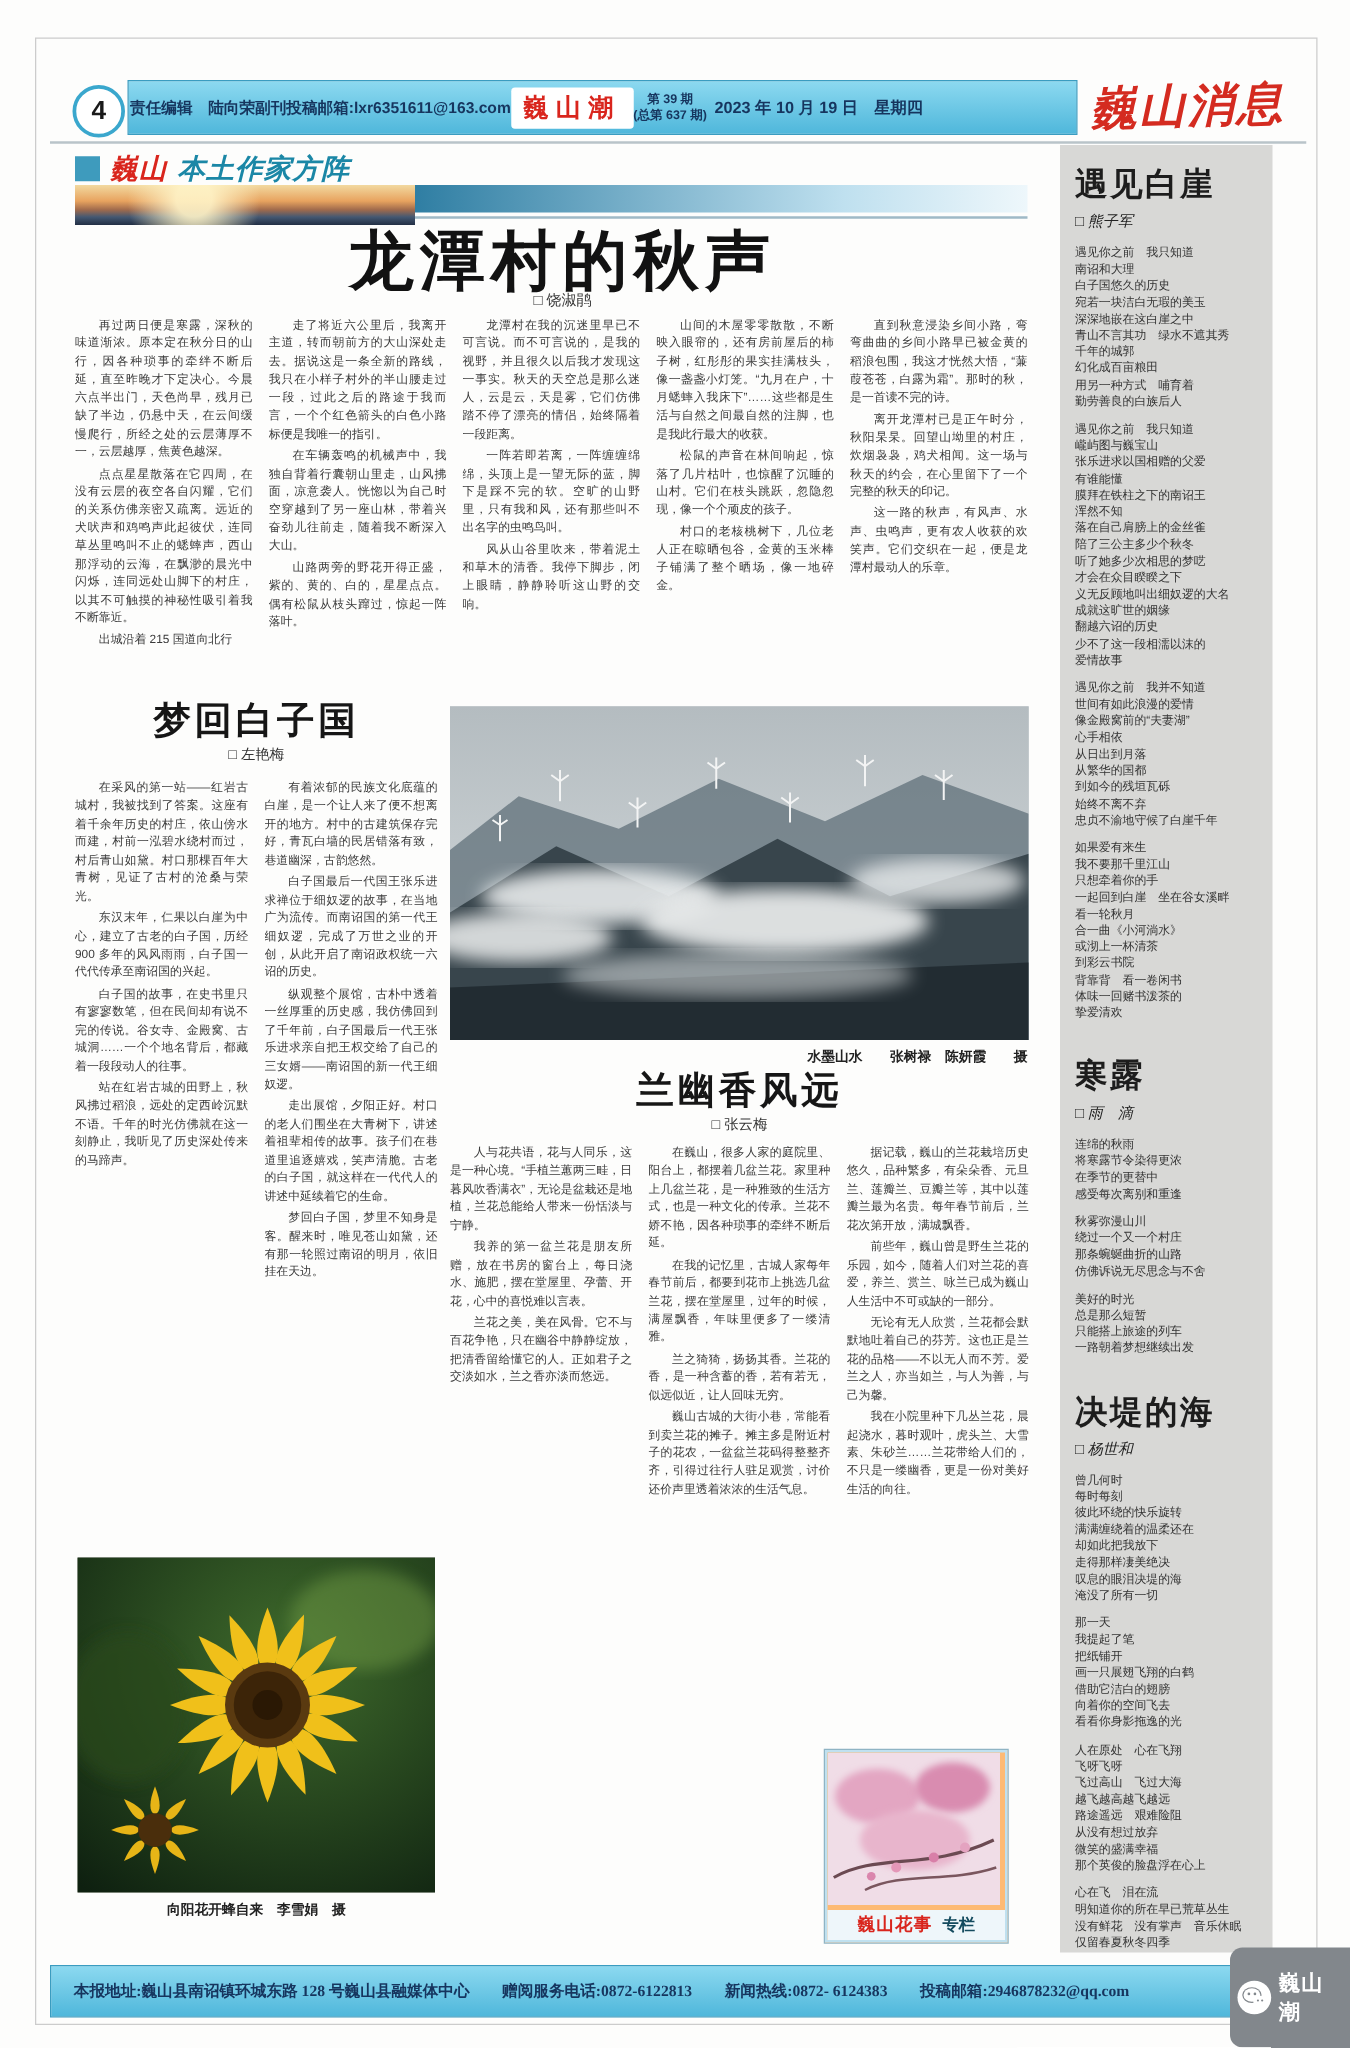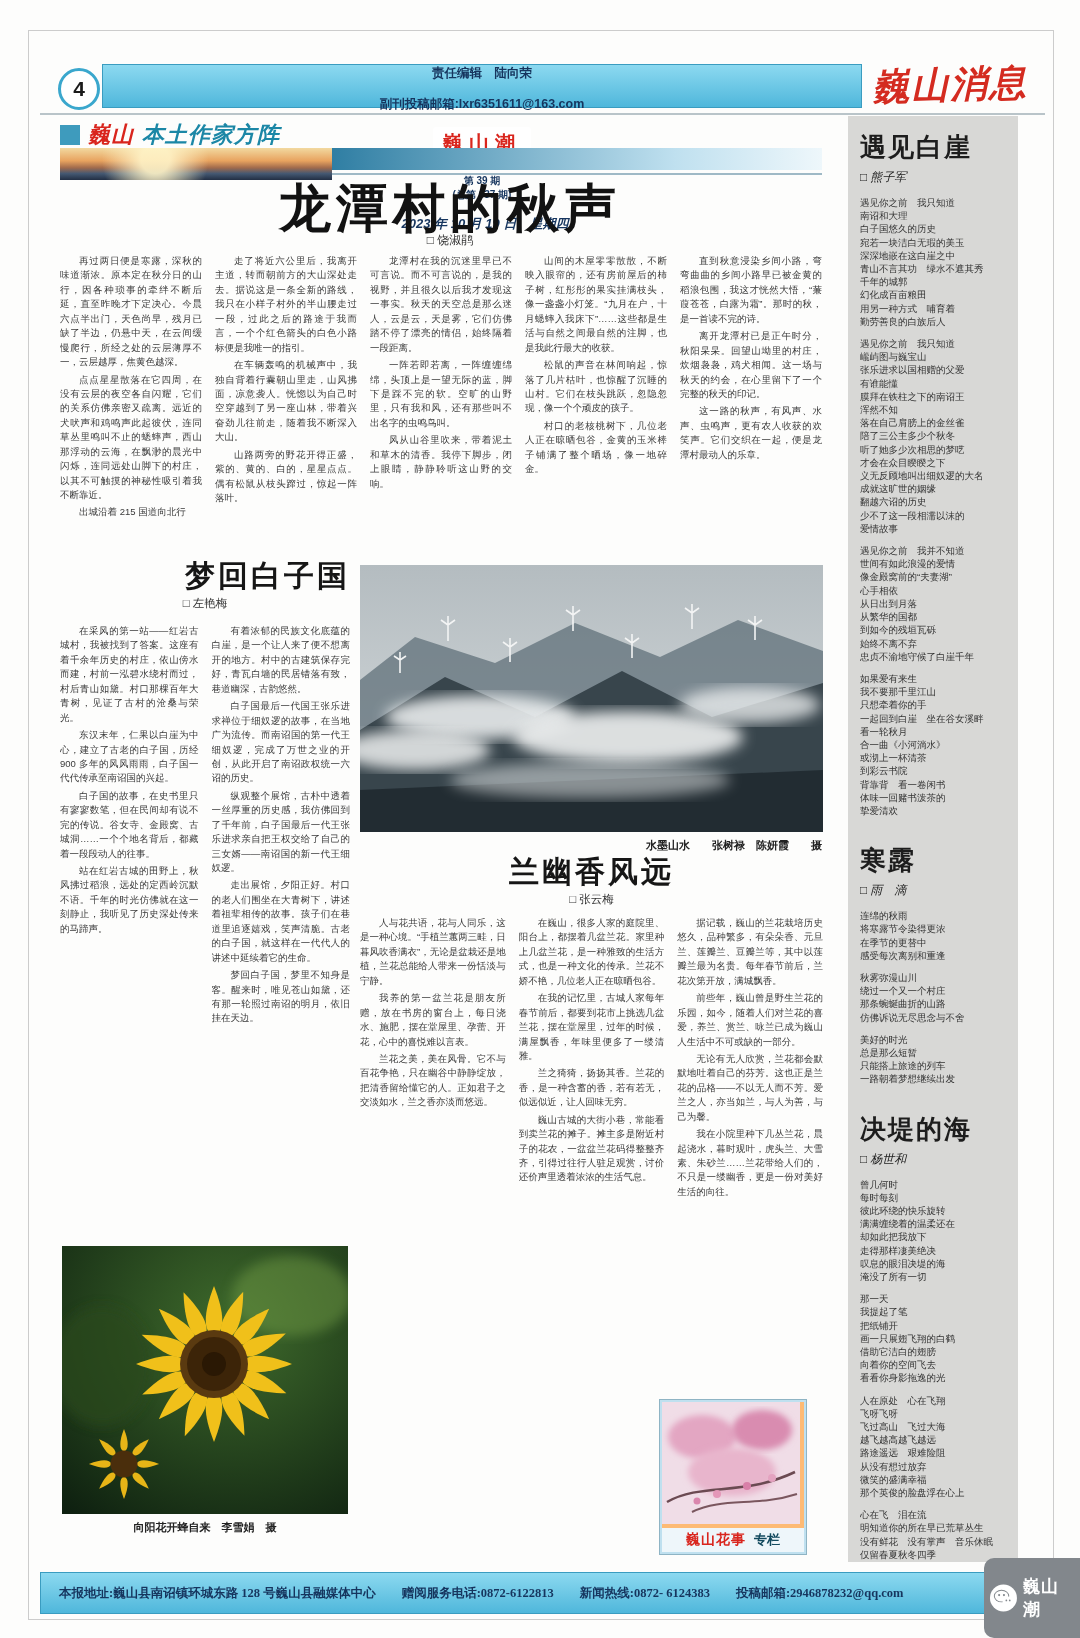--- a/index.html
+++ b/index.html
@@ -5,26 +5,26 @@
   html,body{margin:0;padding:0;background:#ffffff;}
   #page{position:relative;width:1080px;height:1638px;background:#fdfdfc;overflow:hidden;
         font-family:"Liberation Sans",sans-serif;color:#303030;}
   .sheet{position:absolute;left:28px;top:30px;right:26px;bottom:18px;border:1px solid #cccccc;pointer-events:none;}
 
   
   .pagenum{position:absolute;left:58px;top:68px;width:36px;height:36px;border:3px solid #3aa7cd;border-radius:50%;
            background:#fff;display:flex;align-items:center;justify-content:center;font-weight:bold;font-size:21px;color:#1a1a1a;}
   .hbar{position:absolute;left:102px;top:64px;width:760px;height:44px;
         background:linear-gradient(180deg,#8cd9f0,#4fb7db);border:1px solid #3a9cc0;
-        display:flex;align-items:center;gap:14px;padding:0 30px;box-sizing:border-box;flex-direction:column;}
+        display:flex;align-items:center;padding:0 1px;box-sizing:border-box;}
   .hsmall{font-size:12.5px;font-weight:bold;color:#16355e;white-space:nowrap;}
   .masthead{background:#fff;border-radius:3px;padding:3px 10px;color:#d9251d;font-weight:900;font-size:20px;
             letter-spacing:6px;white-space:nowrap;}
   .issue{font-size:10px;font-weight:bold;color:#16355e;text-align:center;line-height:1.35;white-space:nowrap;}
-  .hdate{font-size:13px;font-weight:bold;color:#16355e;white-space:nowrap;margin-left:6px;font-style:italic;}
+  .hdate{font-size:13px;font-weight:bold;color:#16355e;white-space:nowrap;margin-left:6px;}
   .brandlogo{position:absolute;left:872px;top:60px;width:175px;height:52px;color:#d42b20;
              font-family:"Liberation Serif",serif;font-style:italic;font-weight:900;font-size:37px;
              letter-spacing:2px;transform:rotate(-2deg);white-space:nowrap;}
   .hrule{position:absolute;left:40px;top:113px;width:1005px;height:2px;background:#b9c4c9;}
 
   
   .banner-title{position:absolute;left:60px;top:120px;display:flex;align-items:center;gap:8px;}
   .bsq{width:20px;height:20px;background:#3e9bbd;}
   .bprefix{color:#d9251d;font-weight:900;font-size:22px;font-style:italic;letter-spacing:1px;}
   .bmain{color:#1b87a6;font-weight:900;font-size:22px;font-style:italic;letter-spacing:1px;}
@@ -43,21 +43,21 @@
   
   .cols{display:flex;gap:13px;overflow:hidden;box-sizing:border-box;}
   .col{flex:1;font-size:9.5px;line-height:1.52;text-align:justify;color:#3a3a3a;overflow:hidden;}
   .col p{margin:0 0 3px;text-indent:2em;}
   .cols-main{position:absolute;left:60px;top:254px;width:762px;height:298px;}
   .cols-left{position:absolute;left:60px;top:624px;width:290px;height:614px;}
   .cols-center{position:absolute;left:360px;top:916px;width:463px;height:642px;}
 
   .sub-headline{position:absolute;font-weight:900;font-size:30px;color:#161616;text-align:center;letter-spacing:3px;}
   .sub-byline{position:absolute;font-size:11.5px;color:#333;text-align:center;}
-  .hl-left{left:60px;top:556px;width:290px;text-align:right;}
+  .hl-left{left:60px;top:556px;width:290px;}
   .bl-left{left:60px;top:596px;width:290px;}
   .hl-center{left:360px;top:852px;width:463px;}
   .bl-center{left:360px;top:892px;width:463px;}
 
   
   .photo-main{position:absolute;left:360px;top:565px;width:463px;height:267px;overflow:hidden;background:#b9c1c5;}
   .photo-caption{position:absolute;left:440px;top:838px;width:382px;text-align:right;
      font-size:11px;font-weight:bold;color:#222;}
   .photo-sun{position:absolute;left:62px;top:1246px;width:286px;height:268px;overflow:hidden;background:#15260f;}
   .sun-caption{position:absolute;left:62px;top:1520px;width:286px;text-align:center;font-size:11px;font-weight:bold;color:#222;}
@@ -214,21 +214,21 @@
 
   <div class="sub-headline hl-center">兰幽香风远</div>
   <div class="sub-byline bl-center">□ 张云梅</div>
   <div class="cols cols-center">
     <div class="col">
         <p>人与花共语，花与人同乐，这是一种心境。“手植兰蕙两三畦，日暮风吹香满衣”，无论是盆栽还是地植，兰花总能给人带来一份恬淡与宁静。</p>
         <p>我养的第一盆兰花是朋友所赠，放在书房的窗台上，每日浇水、施肥，摆在堂屋里、孕蕾、开花，心中的喜悦难以言表。</p>
         <p>兰花之美，美在风骨。它不与百花争艳，只在幽谷中静静绽放，把清香留给懂它的人。正如君子之交淡如水，兰之香亦淡而悠远。</p>
       </div>
     <div class="col">
-        <p>在巍山，很多人家的庭院里、阳台上，都摆着几盆兰花。家里种上几盆兰花，是一种雅致的生活方式，也是一种文化的传承。兰花不娇不艳，几位老人正在晾晒包谷。</p>
+        <p>在巍山，很多人家的庭院里、阳台上，都摆着几盆兰花。家里种上几盆兰花，是一种雅致的生活方式，也是一种文化的传承。兰花不娇不艳，因各种琐事的牵绊不断后延。</p>
         <p>在我的记忆里，古城人家每年春节前后，都要到花市上挑选几盆兰花，摆在堂屋里，过年的时候，满屋飘香，年味里便多了一缕清雅。</p>
         <p>兰之猗猗，扬扬其香。兰花的香，是一种含蓄的香，若有若无，似远似近，让人回味无穷。</p>
         <p>巍山古城的大街小巷，常能看到卖兰花的摊子。摊主多是附近村子的花农，一盆盆兰花码得整整齐齐，引得过往行人驻足观赏，讨价还价声里透着浓浓的生活气息。</p>
       </div>
     <div class="col">
         <p>据记载，巍山的兰花栽培历史悠久，品种繁多，有朵朵香、元旦兰、莲瓣兰、豆瓣兰等，其中以莲瓣兰最为名贵。每年春节前后，兰花次第开放，满城飘香。</p>
         <p>前些年，巍山曾是野生兰花的乐园，如今，随着人们对兰花的喜爱，养兰、赏兰、咏兰已成为巍山人生活中不可或缺的一部分。</p>
         <p>无论有无人欣赏，兰花都会默默地吐着自己的芬芳。这也正是兰花的品格——不以无人而不芳。爱兰之人，亦当如兰，与人为善，与己为馨。</p>
         <p>我在小院里种下几丛兰花，晨起浇水，暮时观叶，虎头兰、大雪素、朱砂兰……兰花带给人们的，不只是一缕幽香，更是一份对美好生活的向往。</p>
       </div>

